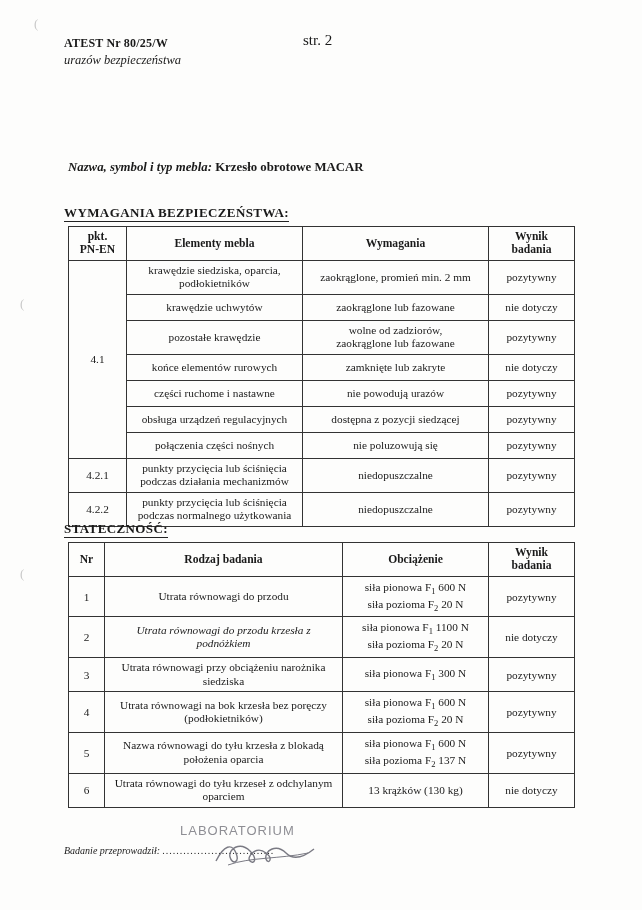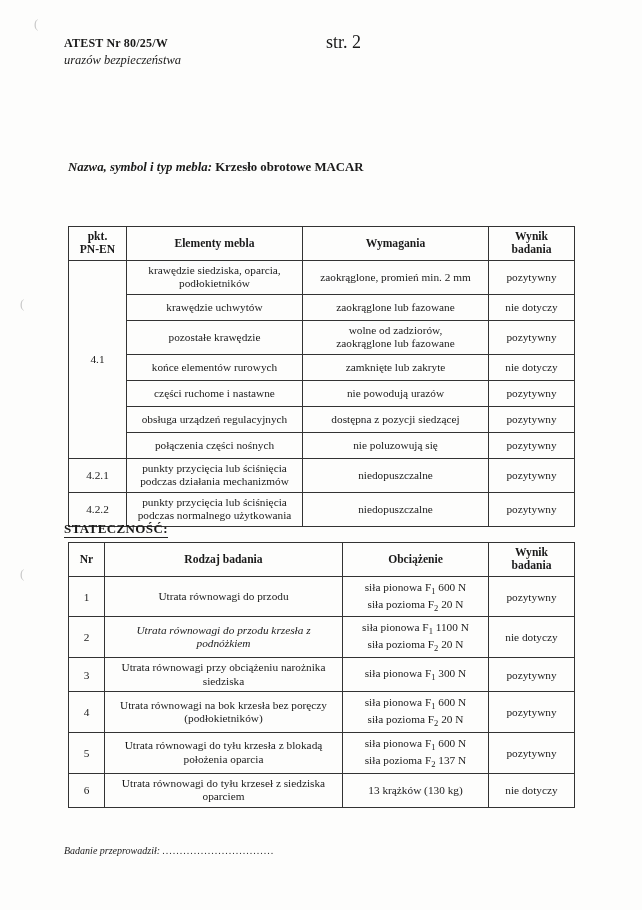--- a/index.html
+++ b/index.html
@@ -42,22 +42,22 @@
     letter-spacing: .2px;
   }
   .header-sub {
     font-style: italic;
     font-size: 12.5px;
     margin-top: 2px;
   }
   .page-no {
     position: absolute;
     top: 32px;
-    left: 326px;
-    font-size: 18px;
+    left: 303px;
+    font-size: 15px;
   }
   .doc-title {
     position: absolute;
     top: 114px;
     left: 0;
     width: 100%;
     text-align: center;
     font-weight: bold;
     font-size: 15.5px;
     letter-spacing: 1.2px;
@@ -175,20 +175,23 @@
     <div class="header-title">ATEST Nr 80/25/W</div>
     <div class="header-sub">urazów bezpieczeństwa</div>
   </div>
 
 
   <div class="namebox">
     <span class="lbl">Nazwa, symbol i typ mebla:</span>
     <span class="val">Krzesło obrotowe MACAR</span>
   </div>
 
+  <div class="section-heading s1">
+    <span class="under">WYMAGANIA BEZPIECZEŃSTWA:</span>
+  </div>
 
   <table class="doc t1">
     <colgroup>
       <col style="width:58px">
       <col style="width:176px">
       <col style="width:186px">
       <col style="width:86px">
     </colgroup>
     <thead>
       <tr>
@@ -323,37 +326,44 @@
           <td class="c-center">4</td>
           <td class="c-left" style="line-height: 1.2; margin-top: 24px;">Utrata równowagi na bok krzesła bez poręczy (podłokietników)</td>
           <td class="c-center" style="line-height: 1.25;">
             <div>siła pionowa F<span class="sub">1</span> 600 N</div>
             <div>siła pozioma F<span class="sub">2</span> 20 N</div>
           </td>
           <td class="c-center">pozytywny</td>
         </tr>
         <tr>
           <td class="c-center">5</td>
-          <td class="c-left" style="line-height: 1.2;">Utrata równowagi do tyłu krzesła z blokadą położenia oparcia</td>
+          <td class="c-left" style="line-height: 1.2;">Nazwa równowagi do tyłu krzesła z blokadą położenia oparcia</td>
           <td class="c-center" style="line-height: 1.25;">
             <div>siła pionowa F<span class="sub">1</span> 600 N</div>
             <div>siła pozioma F<span class="sub">2</span> 137 N</div>
           </td>
           <td class="c-center">pozytywny</td>
         </tr>
         <tr>
           <td class="c-center">6</td>
-          <td class="c-left" style="line-height: 1.2;">Utrata równowagi do tyłu krzeseł z siedziska oparciem</td>
+          <td class="c-left" style="line-height: 1.2;">Utrata równowagi do tyłu krzeseł z odchylanym oparciem</td>
           <td class="c-center" style="line-height: 1.25;">
             <div>13 krążków (130 kg)</div>
           </td>
           <td class="c-center">nie dotyczy</td>
         </tr>
       </tbody>
   </table>
 
   <div class="footer">
     <span>Badanie przeprowadził:</span>
     <span class="dots">................................</span>
   </div>
 
+  <div class="stamp">
+    <div class="stamp-text">LABORATORIUM</div>
+    <svg class="signature" viewBox="0 0 110 34">
+      <path d="M6 26 C14 10, 22 8, 26 18 C30 28, 22 30, 20 22 C18 14, 30 6, 40 16 C48 24, 44 30, 40 26 C36 22, 46 10, 56 18 C64 24, 58 30, 56 24 C54 16, 66 8, 76 18 C84 26, 94 22, 104 14" fill="none" stroke="#5a5a66" stroke-width="1.4"></path>
+      <path d="M18 30 C40 22, 70 24, 98 18" fill="none" stroke="#5a5a66" stroke-width="1"></path>
+    </svg>
+  </div>
 
 </div>
 
 </body></html>

